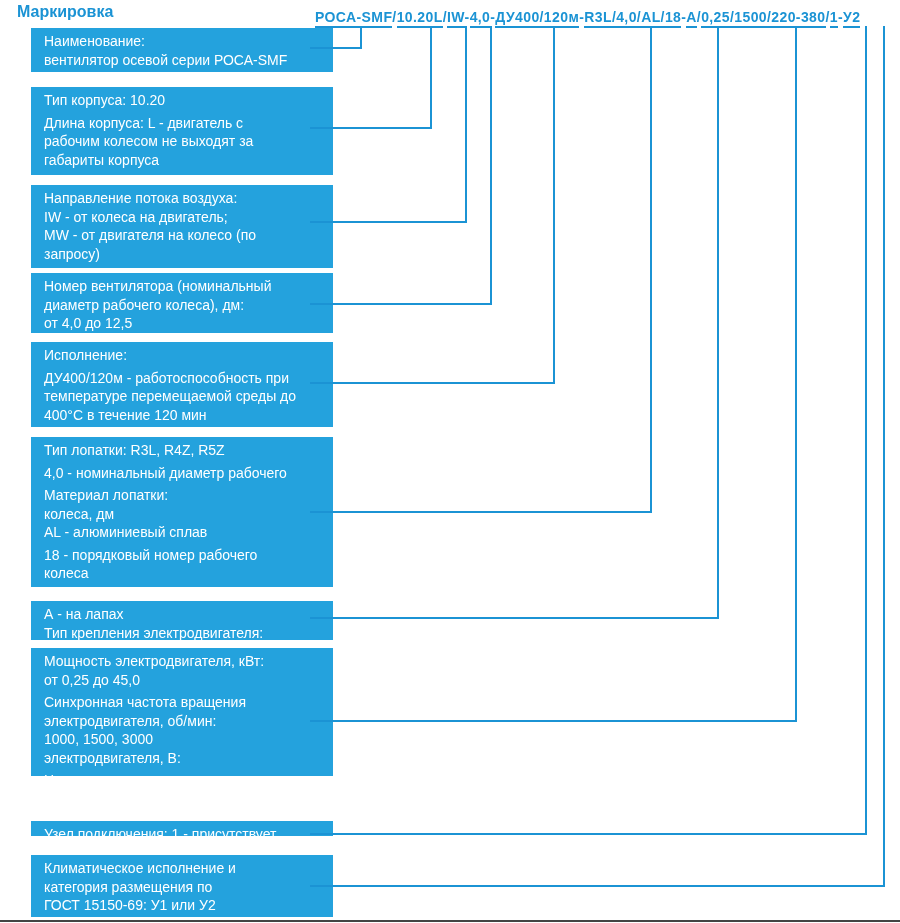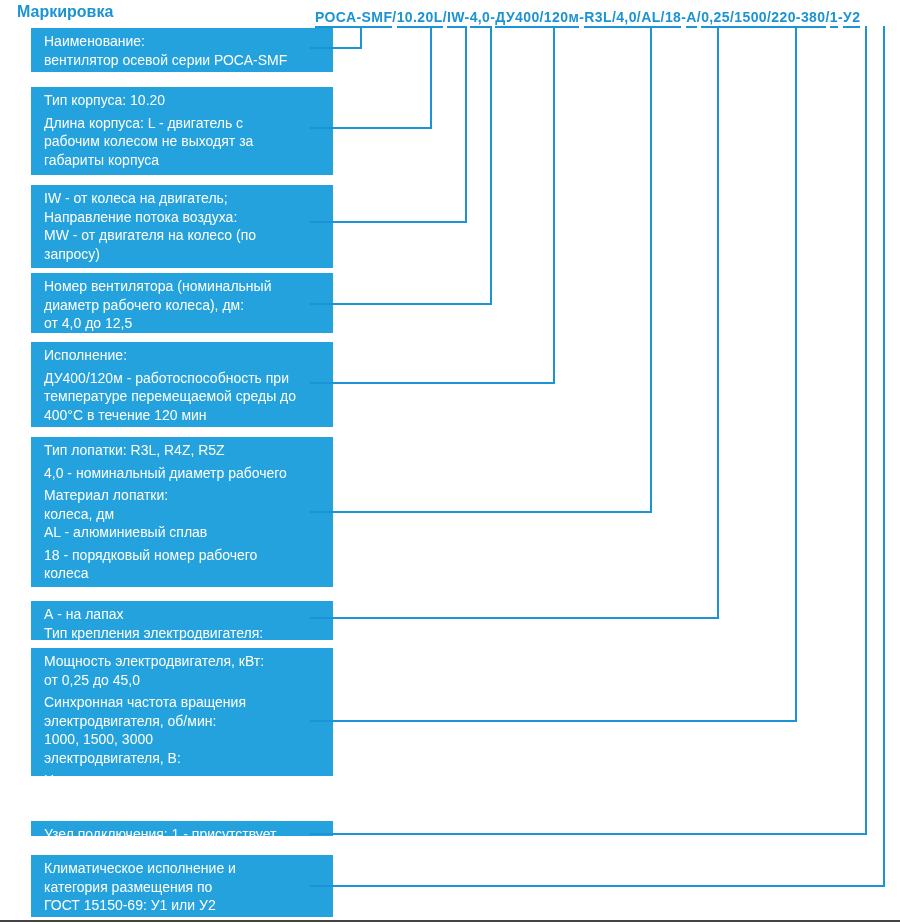--- a/index.html
+++ b/index.html
@@ -41,22 +41,22 @@
   </div>
 
   <div class="box" style="top:87px;height:88px">
     <div class="bl">Тип корпуса: 10.20</div>
     <div class="bl pgap">Длина корпуса: L - двигатель с</div>
     <div class="bl">рабочим колесом не выходят за</div>
     <div class="bl">габариты корпуса</div>
   </div>
 
   <div class="box" style="top:185px;height:83px">
+    <div class="bl">Направление потока воздуха:</div>
     <div class="bl">IW - от колеса на двигатель;</div>
-    <div class="bl">Направление потока воздуха:</div>
     <div class="bl">MW - от двигателя на колесо (по</div>
     <div class="bl">запросу)</div>
   </div>
 
   <div class="box" style="top:273px;height:60px">
     <div class="bl">Номер вентилятора (номинальный</div>
     <div class="bl">диаметр рабочего колеса), дм:</div>
     <div class="bl">от 4,0 до 12,5</div>
   </div>
 

